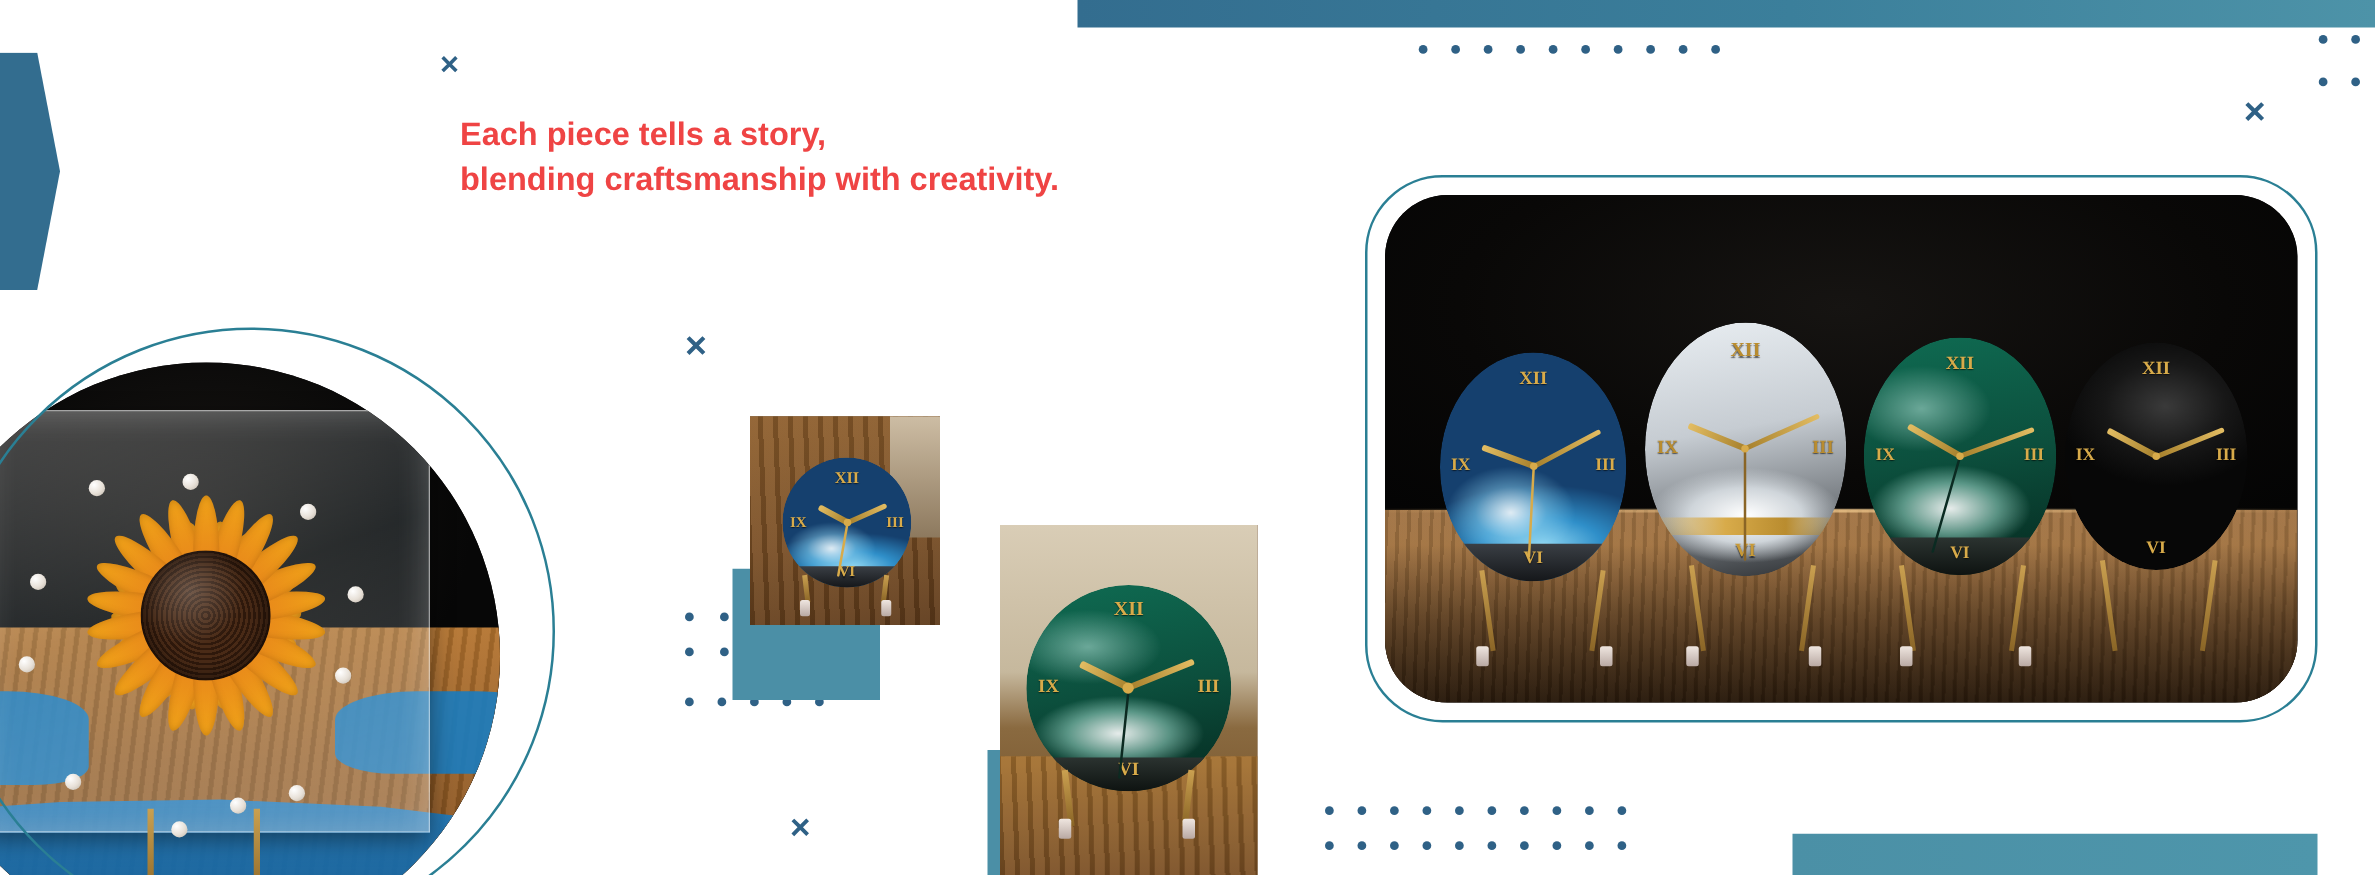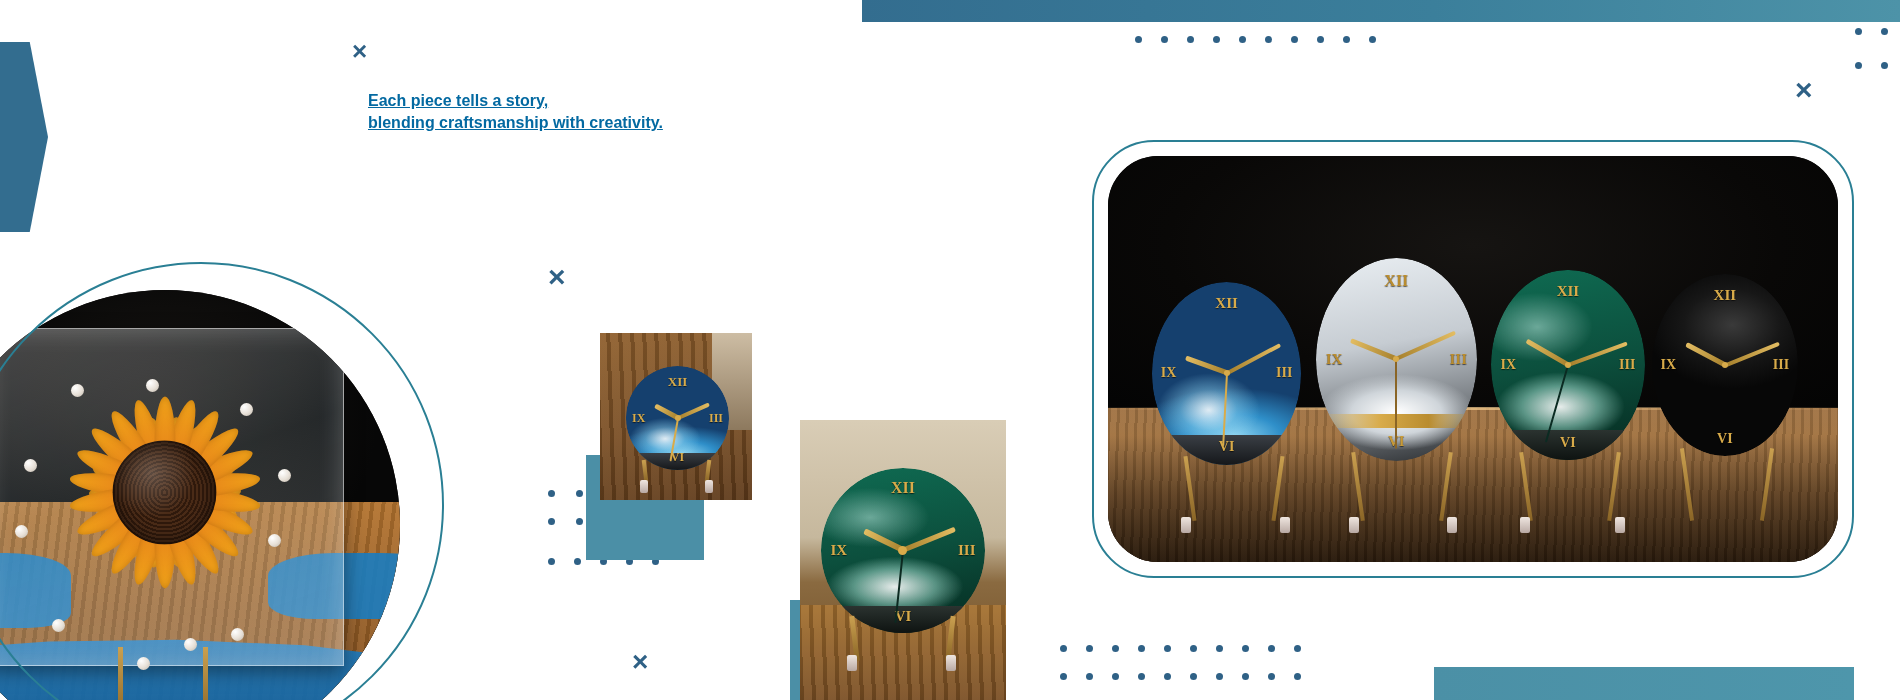--- a/index.html
+++ b/index.html
@@ -42,22 +42,22 @@
   
   .xmark{ position:absolute; color:#2f6186; font-weight:700; line-height:1; }
 
   
   .copy{ position:absolute; left:368px; top:72px; width:700px; }
   .headline{
     font-size:47px; line-height:1.04; font-weight:700; color:#2d5f80;
     letter-spacing:-.3px; white-space:pre-line;
   }
   .subhead{
-    margin-top:18px; font-size:16px; line-height:1.38; font-weight:700;
-    color:#0369a1; white-space:pre-line;text-decoration:underline;
+    margin-top:18px; font-size:26px; line-height:1.38; font-weight:700;
+    color:#ef4444; white-space:pre-line;
   }
 
   
   .hero-frame{
     position:absolute; left:1092px; top:140px; width:762px; height:438px;
     border:2px solid #2a7f94; border-radius:62px; background:#fff; padding:14px;
   }
   .hero-photo{
     width:100%; height:100%; border-radius:50px; overflow:hidden; position:relative;
     background:#050505;

